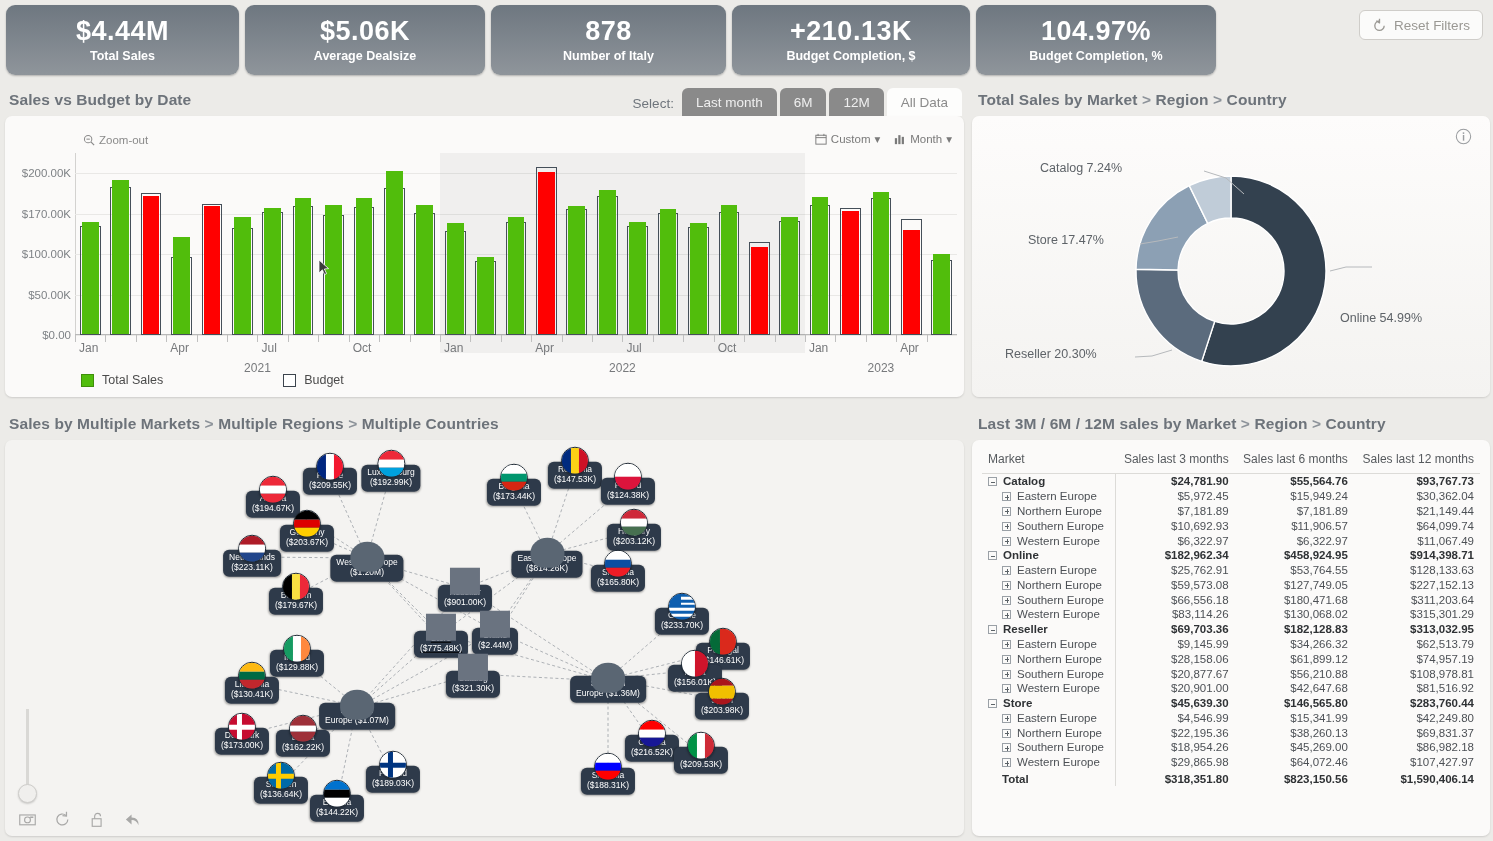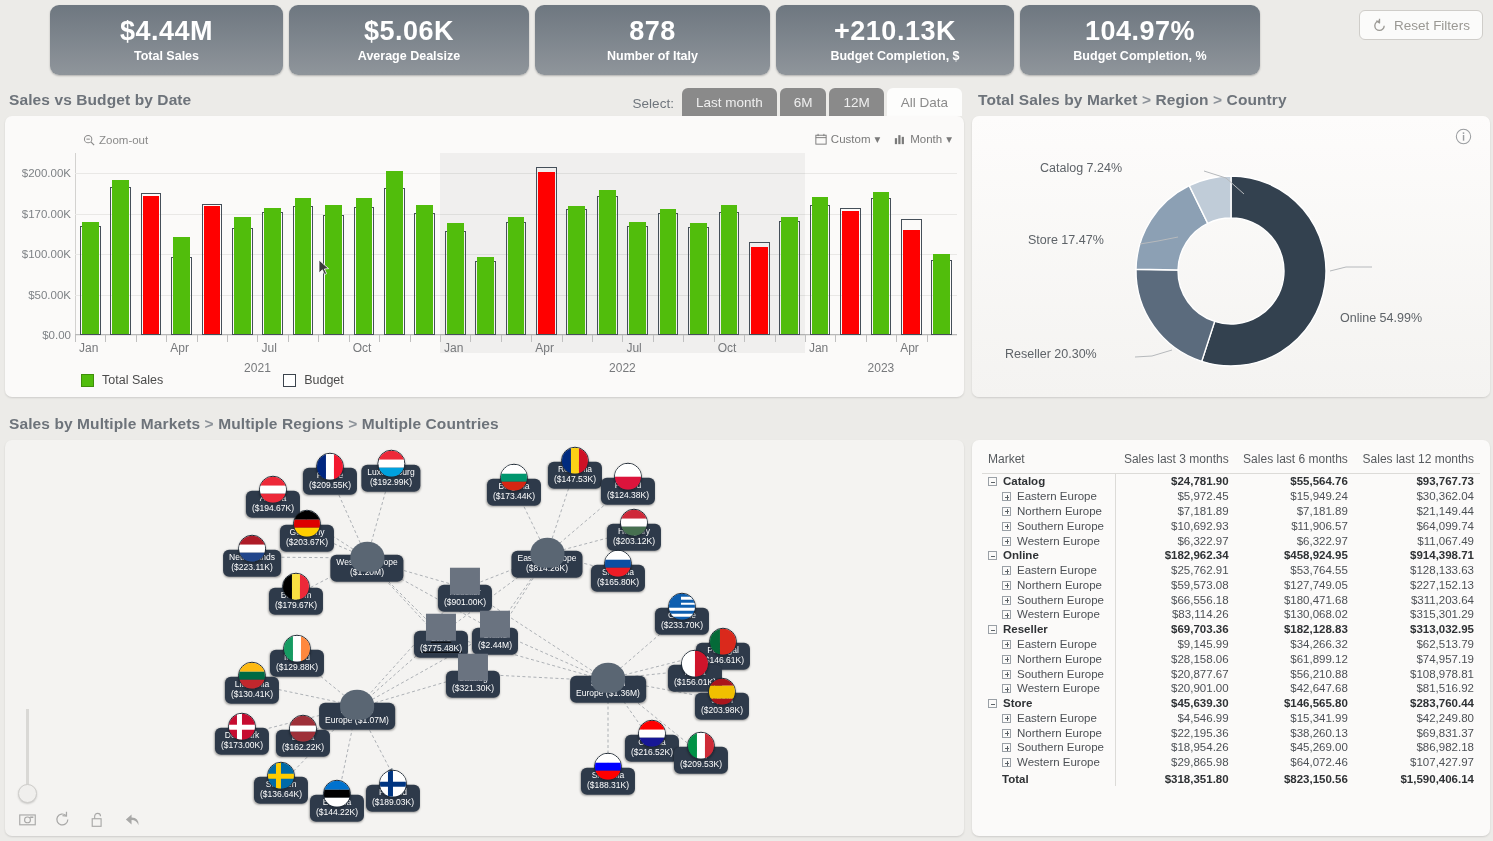--- a/index.html
+++ b/index.html
@@ -5,21 +5,21 @@
   * { box-sizing: border-box; margin: 0; padding: 0; }
   html, body {
     width: 1493px; height: 841px;
     background: #ecebe8;
     font-family: "Liberation Sans", sans-serif;
     overflow: hidden;
   }
   .dash { position: relative; width: 1493px; height: 841px; }
 
   
-  .kpi-row { position: absolute; left: 0; top: 5px; width: 1493px; height: 75px; display: flex; align-items: flex-start; padding-left: 44px; }
+  .kpi-row { position: absolute; left: 0; top: 5px; width: 1493px; height: 75px; display: flex; align-items: flex-start; }
   .kpi {
     height: 70px; margin: 0 3px;
     background: linear-gradient(#6e7780, #8f959b);
     border-radius: 9px;
     display: flex; flex-direction: column; align-items: center; justify-content: center;
     color: #fff; box-shadow: 0 1px 2px rgba(0,0,0,.25);
   }
   .kpi:nth-child(1){ width: 233px; margin-left: 6px;}
   .kpi:nth-child(2){ width: 240px; }
   .kpi:nth-child(3){ width: 235px; }
@@ -704,21 +704,21 @@
           <div class="pill"><span class="nm">Sweden</span><span>($136.64K)</span></div>
         </div>
         <div class="node country" style="left: 332px; top: 368px;">
           <div class="flag">
             <div style="position: absolute; left: 0%; top: 0%; width: 100%; height: 33.3%; background: rgb(0, 114, 206);"></div>
             <div style="position: absolute; left: 0%; top: 33.3%; width: 100%; height: 33.4%; background: rgb(0, 0, 0);"></div>
             <div style="position: absolute; left: 0%; top: 66.7%; width: 100%; height: 33.3%; background: rgb(255, 255, 255);"></div>
           </div>
           <div class="pill"><span class="nm">Estonia</span><span>($144.22K)</span></div>
         </div>
-        <div class="node country" style="left: 388px; top: 358px;">
+        <div class="node country" style="left: 388px; top: 339px;">
           <div class="flag">
             <div style="position: absolute; left: 0%; top: 0%; width: 100%; height: 100%; background: rgb(255, 255, 255);"></div>
             <div style="position: absolute; left: 0px; top: 42%; width: 100%; height: 18%; background: rgb(0, 53, 128);"></div>
             <div style="position: absolute; left: 32%; top: 0px; width: 18%; height: 100%; background: rgb(0, 53, 128);"></div>
           </div>
           <div class="pill"><span class="nm">Finland</span><span>($189.03K)</span></div>
         </div>
         <div class="node country" style="left: 677px; top: 181px;">
           <div class="flag">
             <div style="position: absolute; left: 0%; top: 0%; width: 100%; height: 100%; background: rgb(13, 94, 175);"></div>
@@ -794,20 +794,27 @@
       <svg class="ti" viewBox="0 0 18 18">
         <rect x="3.4" y="8.2" width="9.4" height="8" fill="none" stroke="#6b6b6b" stroke-width="1.2"></rect>
         <path d="M6 8.2 V5.6a3.1 3.1 0 0 1 6.2 0" fill="none" stroke="#6b6b6b" stroke-width="1.2"></path>
       </svg>
       <svg class="ti" viewBox="0 0 18 18">
         <path d="M2 9 L8 3.6 L8 6.8 Q15.6 6.6 15.4 15 Q12.8 9.4 8 9.6 L8 14.4 Z" fill="#6b6b6b"></path>
       </svg>
     </div>
   </div>
 
+  <div class="panel-title tbl-hdr">
+    <span>Last 3M / 6M / 12M sales by Market</span>
+    <span class="sep">&gt;</span>
+    <span>Region</span>
+    <span class="sep">&gt;</span>
+    <span>Country</span>
+  </div>
 
   <div class="tbl-card">
     <table class="grid">
       <thead>
         <tr>
           <th class="market">Market</th>
           <th>Sales last 3 months</th>
           <th>Sales last 6 months</th>
           <th>Sales last 12 months</th>
         </tr>

